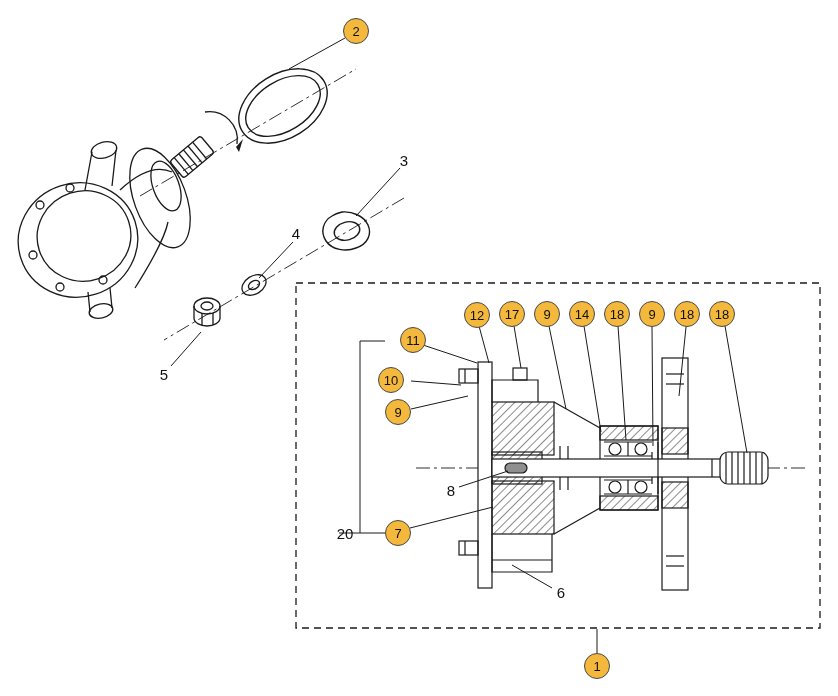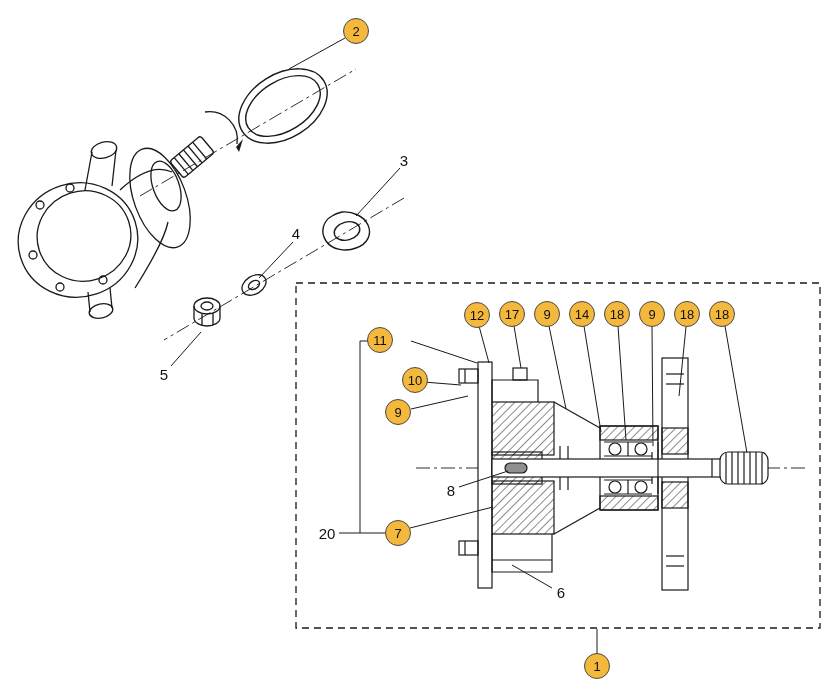--- a/index.html
+++ b/index.html
@@ -197,34 +197,34 @@
       <line x1="725" y1="326" x2="747" y2="453"></line>
       <line x1="410" y1="528" x2="493" y2="507"></line>
       <line x1="459" y1="487" x2="508" y2="471"></line>
       <line x1="552" y1="588" x2="512" y2="565"></line>
       <path d="M339 533 H385 M360 533 V341 H385"></path>
       <line x1="597" y1="653" x2="597" y2="629"></line>
     </g>
   </svg>
 
   <div class="balloon" style="left:343px; top:18px">2</div>
-  <div class="balloon" style="left:367px; top:327px">11</div>
-  <div class="balloon" style="left:402px; top:367px">10</div>
+  <div class="balloon" style="left:400px; top:327px">11</div>
+  <div class="balloon" style="left:378px; top:367px">10</div>
   <div class="balloon" style="left:385px; top:399px">9</div>
   <div class="balloon" style="left:464px; top:302px">12</div>
   <div class="balloon" style="left:499px; top:301px">17</div>
   <div class="balloon" style="left:534px; top:301px">9</div>
   <div class="balloon" style="left:569px; top:301px">14</div>
   <div class="balloon" style="left:604px; top:301px">18</div>
   <div class="balloon" style="left:639px; top:301px">9</div>
   <div class="balloon" style="left:674px; top:301px">18</div>
   <div class="balloon" style="left:709px; top:301px">18</div>
   <div class="balloon" style="left:385px; top:520px">7</div>
   <div class="balloon" style="left:584px; top:653px">1</div>
 
   <span class="plain-label" style="left:404px; top:160px">3</span>
   <span class="plain-label" style="left:296px; top:233px">4</span>
   <span class="plain-label" style="left:164px; top:374px">5</span>
   <span class="plain-label" style="left:561px; top:592px">6</span>
   <span class="plain-label" style="left:451px; top:490px">8</span>
-  <span class="plain-label" style="left:327px; top:533px">20</span>
+  <span class="plain-label" style="left:345px; top:533px">20</span>
 
 </div>
 
 </body></html>

